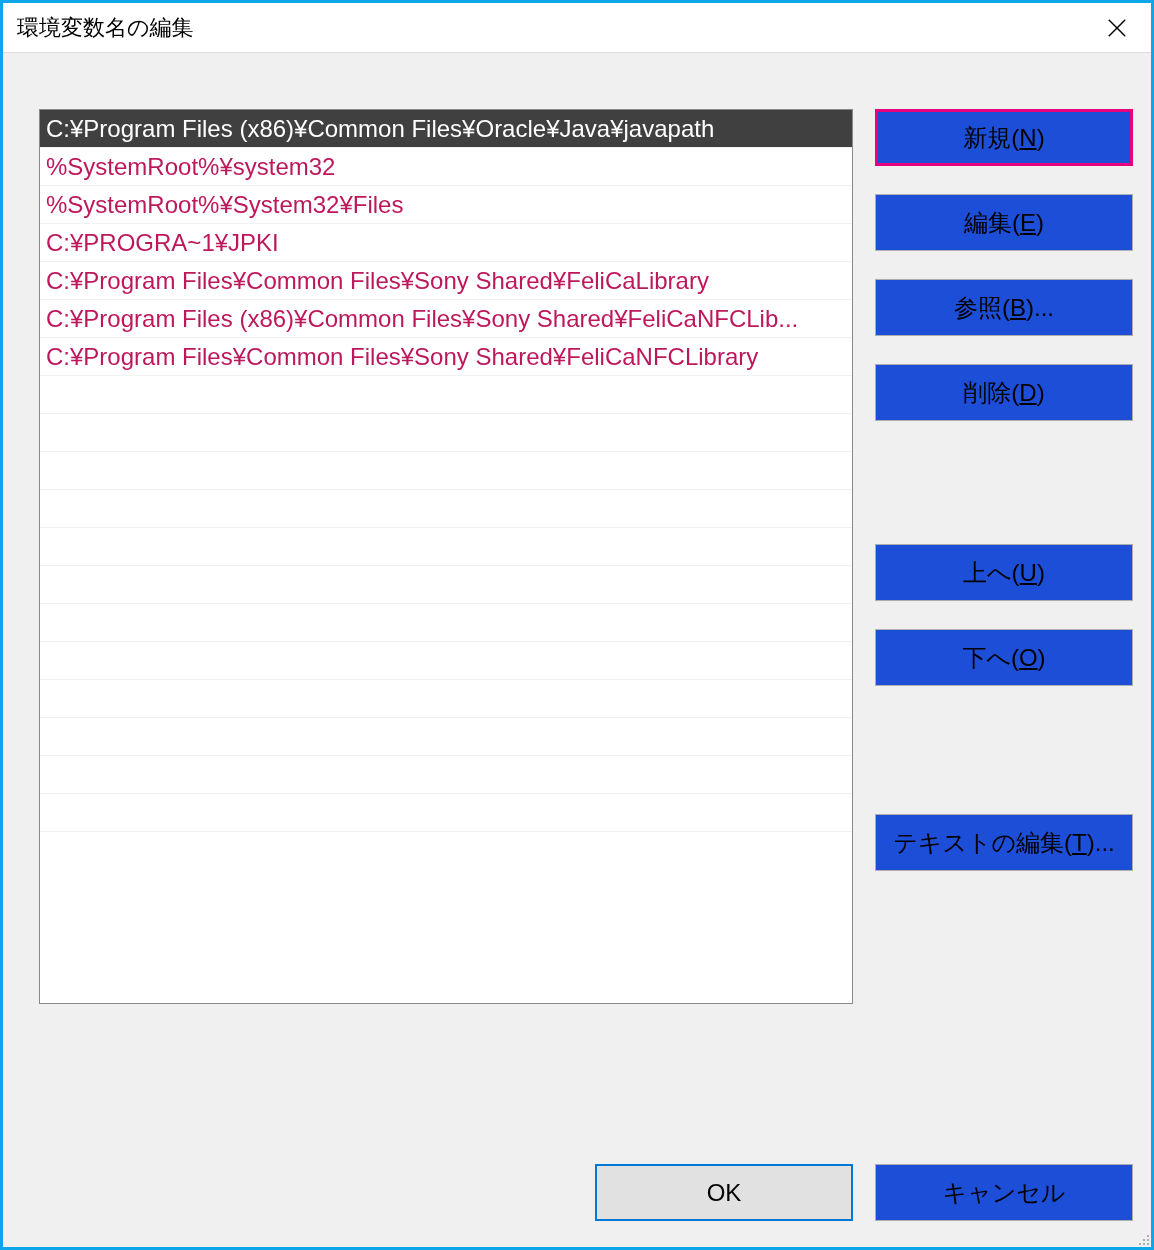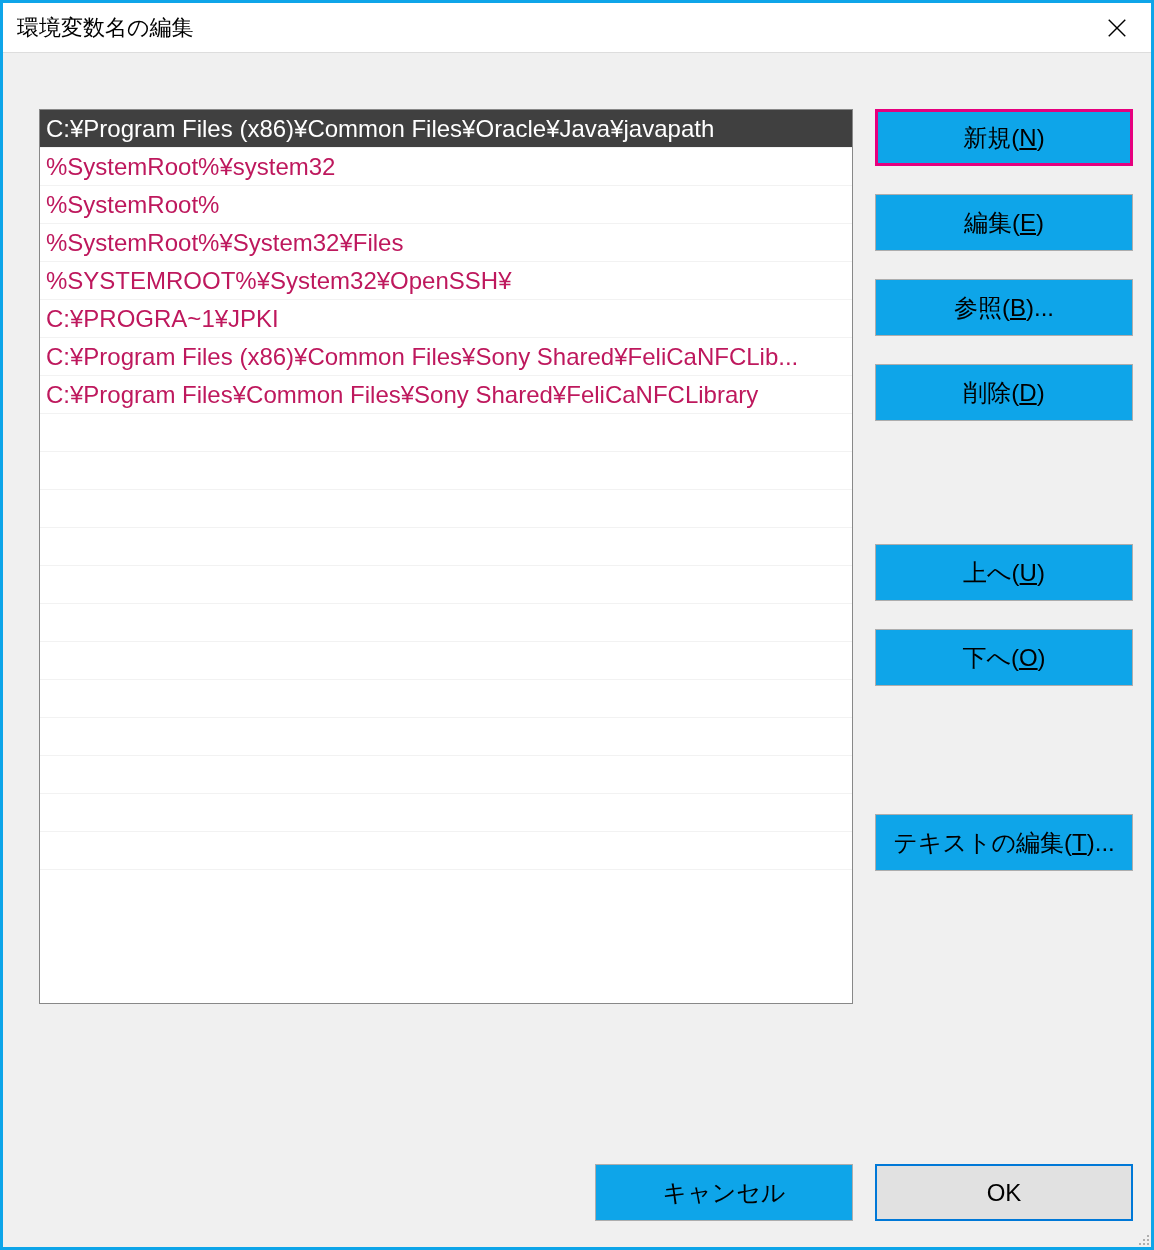--- a/index.html
+++ b/index.html
@@ -78,21 +78,21 @@
     .list-item.empty {
       border-bottom: 1px solid #f2f2f2;
     }
     .side-buttons {
       width: 258px;
       display: flex;
       flex-direction: column;
     }
     .btn {
       height: 57px;
-      background: #0ea5e9;
+      background: #1d4ed8;
       border: 1px solid #adadad;
       font-size: 24px;
       color: #000;
       display: flex;
       align-items: center;
       justify-content: center;
       cursor: pointer;
       margin-bottom: 28px;
       font-family: inherit;
     }
@@ -141,24 +141,23 @@
         <line x1="3" y1="3" x2="21" y2="21" stroke="#000" stroke-width="1.5"></line>
         <line x1="21" y1="3" x2="3" y2="21" stroke="#000" stroke-width="1.5"></line>
       </svg>
     </div>
   </div>
 
   <div class="content">
     <div class="listbox" id="listbox">
         <div class="list-item selected">C:¥Program Files (x86)¥Common Files¥Oracle¥Java¥javapath</div>
         <div class="list-item">%SystemRoot%¥system32</div>
-        <div class="list-item">%SystemRoot%</div>
         <div class="list-item">%SystemRoot%¥System32¥Files</div>
-        <div class="list-item">%SYSTEMROOT%¥System32¥OpenSSH¥</div>
         <div class="list-item">C:¥PROGRA~1¥JPKI</div>
+        <div class="list-item">C:¥Program Files¥Common Files¥Sony Shared¥FeliCaLibrary</div>
         <div class="list-item">C:¥Program Files (x86)¥Common Files¥Sony Shared¥FeliCaNFCLib...</div>
         <div class="list-item">C:¥Program Files¥Common Files¥Sony Shared¥FeliCaNFCLibrary</div>
         <div class="list-item empty"></div>
         <div class="list-item empty"></div>
         <div class="list-item empty"></div>
         <div class="list-item empty"></div>
         <div class="list-item empty"></div>
         <div class="list-item empty"></div>
         <div class="list-item empty"></div>
         <div class="list-item empty"></div>
@@ -203,22 +202,22 @@
       <div class="gap-medium"></div>
       <button class="btn">
         <span>テキストの編集(</span>
           <span class="u">T</span>
           <span>)...</span>
       </button>
     </div>
   </div>
 
   <div class="footer">
+    <button class="btn ok">OK</button>
     <button class="btn">キャンセル</button>
-    <button class="btn ok">OK</button>
   </div>
 
   <svg class="resize-grip" viewBox="0 0 16 16">
     <circle cx="14" cy="6" r="1" fill="#999"></circle>
     <circle cx="10" cy="10" r="1" fill="#999"></circle>
     <circle cx="14" cy="10" r="1" fill="#999"></circle>
     <circle cx="6" cy="14" r="1" fill="#999"></circle>
     <circle cx="10" cy="14" r="1" fill="#999"></circle>
     <circle cx="14" cy="14" r="1" fill="#999"></circle>
   </svg>

